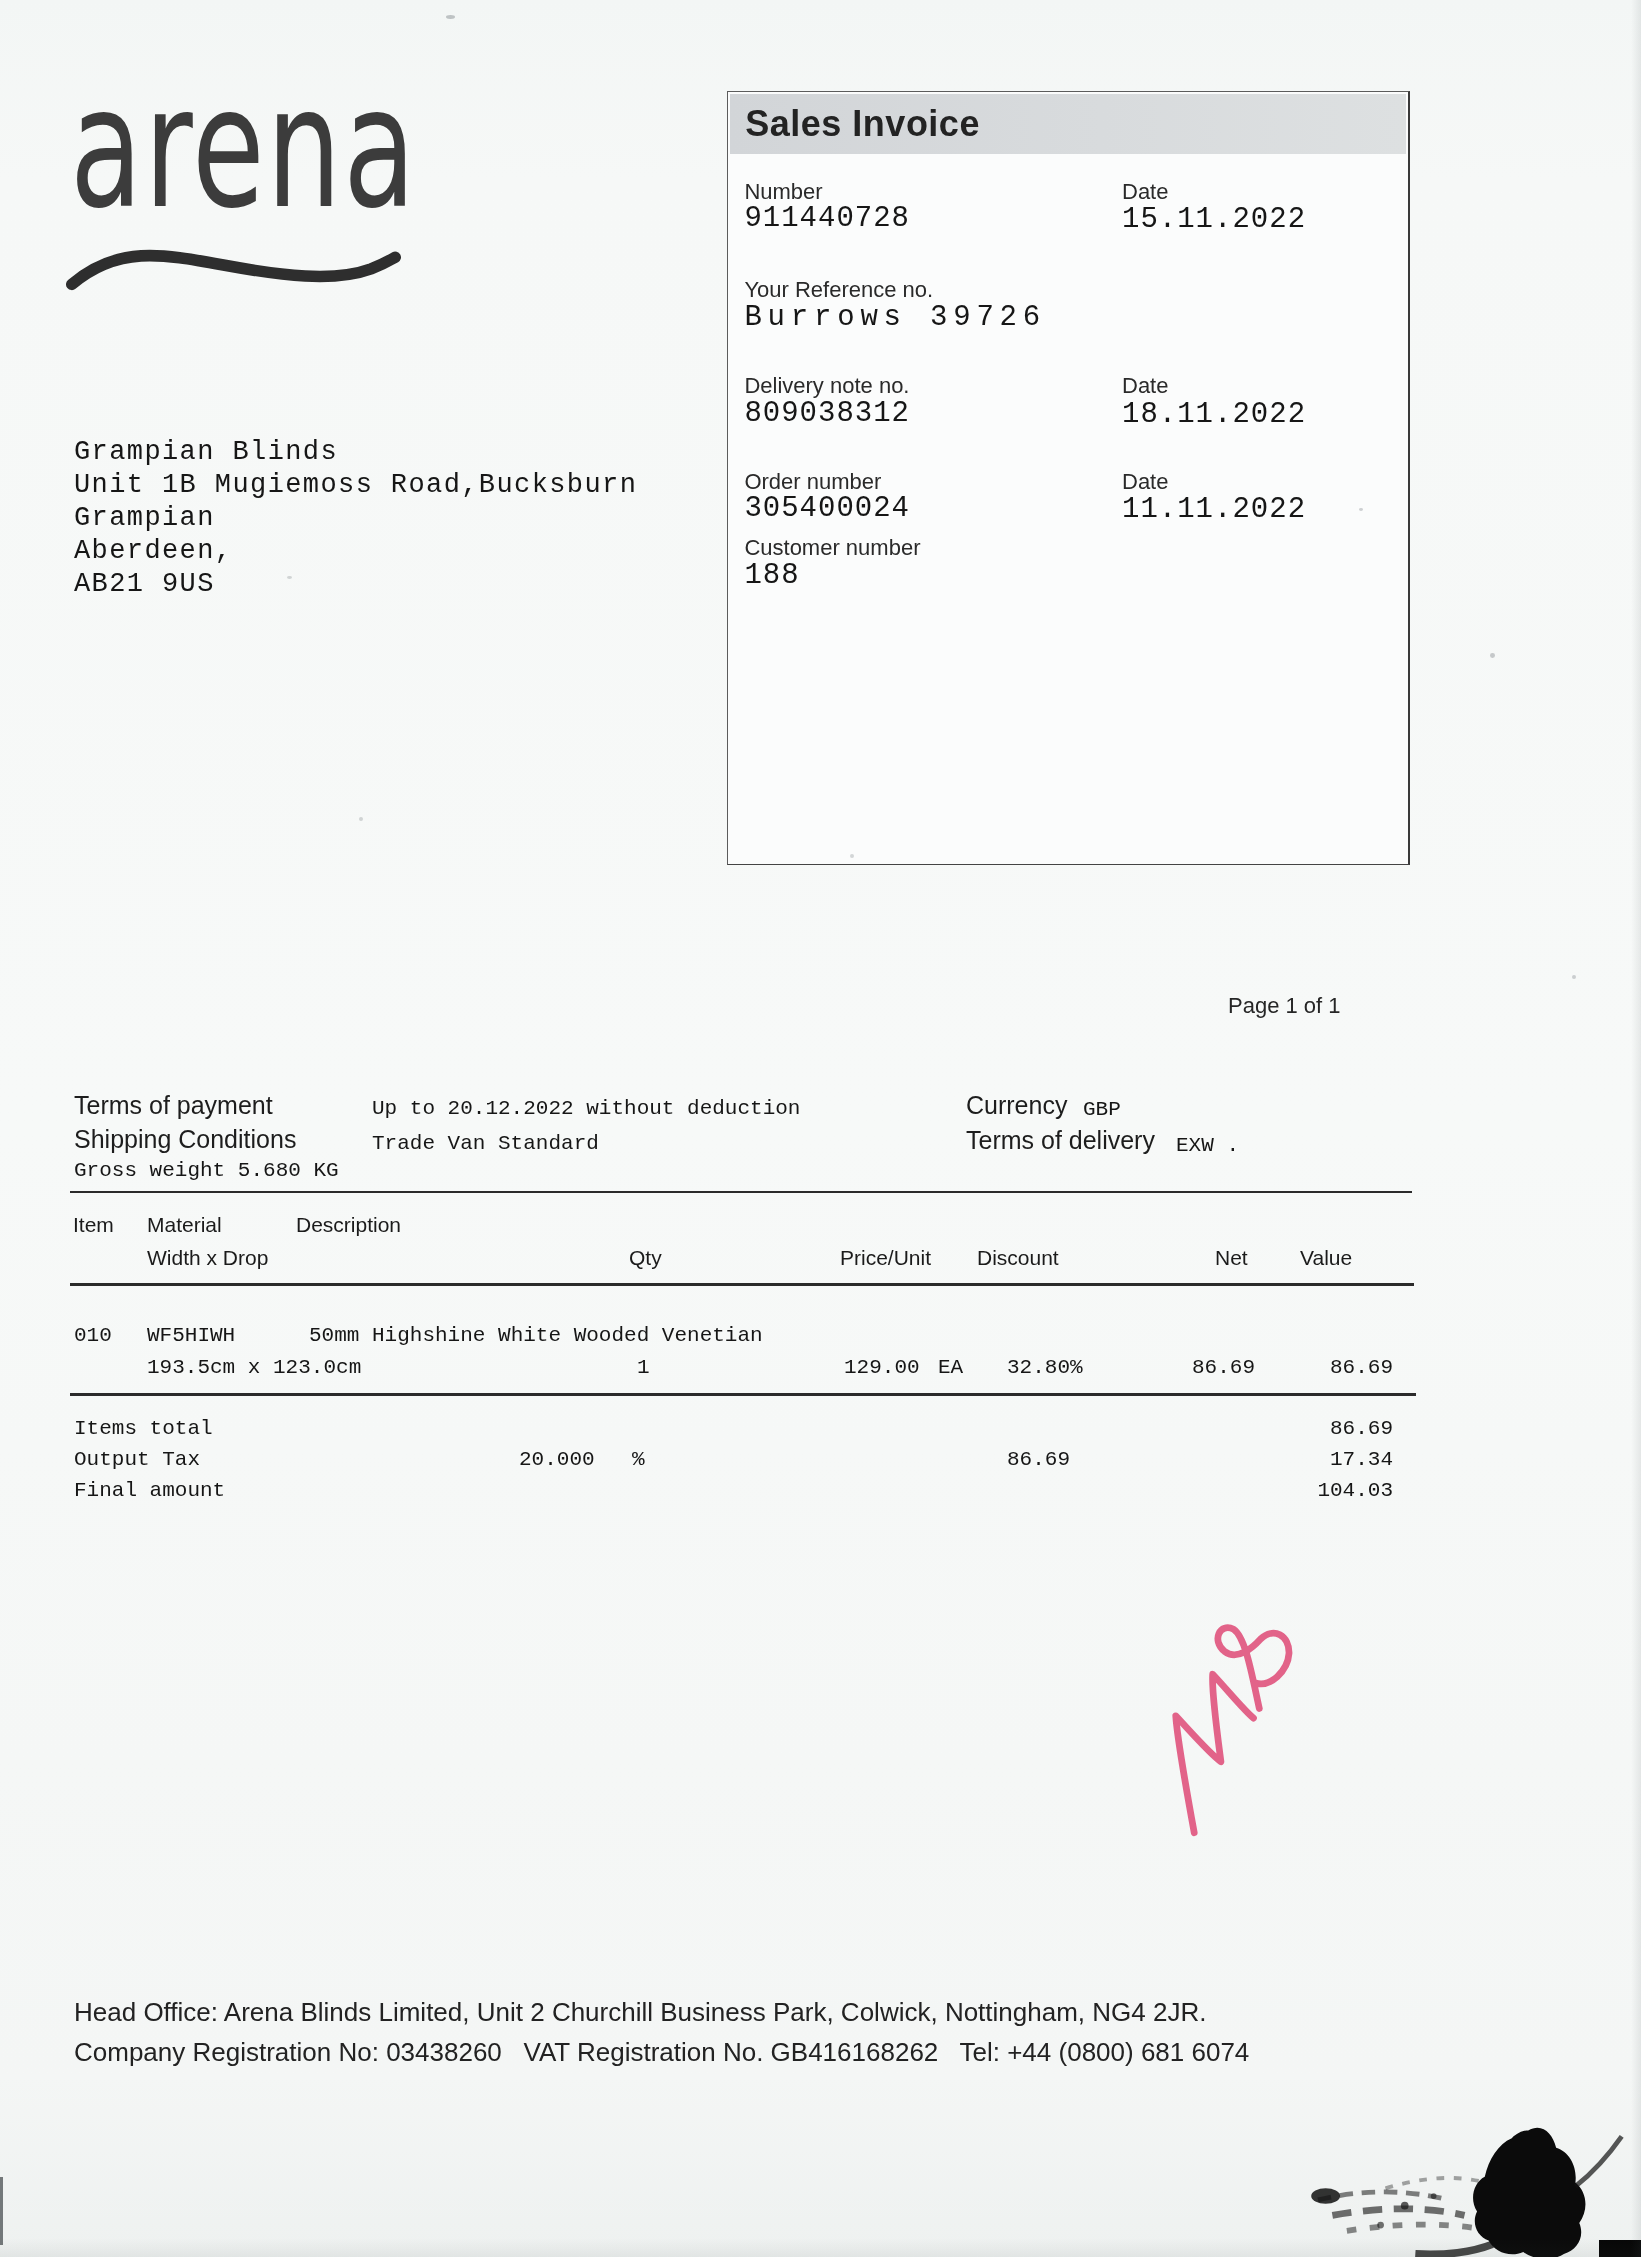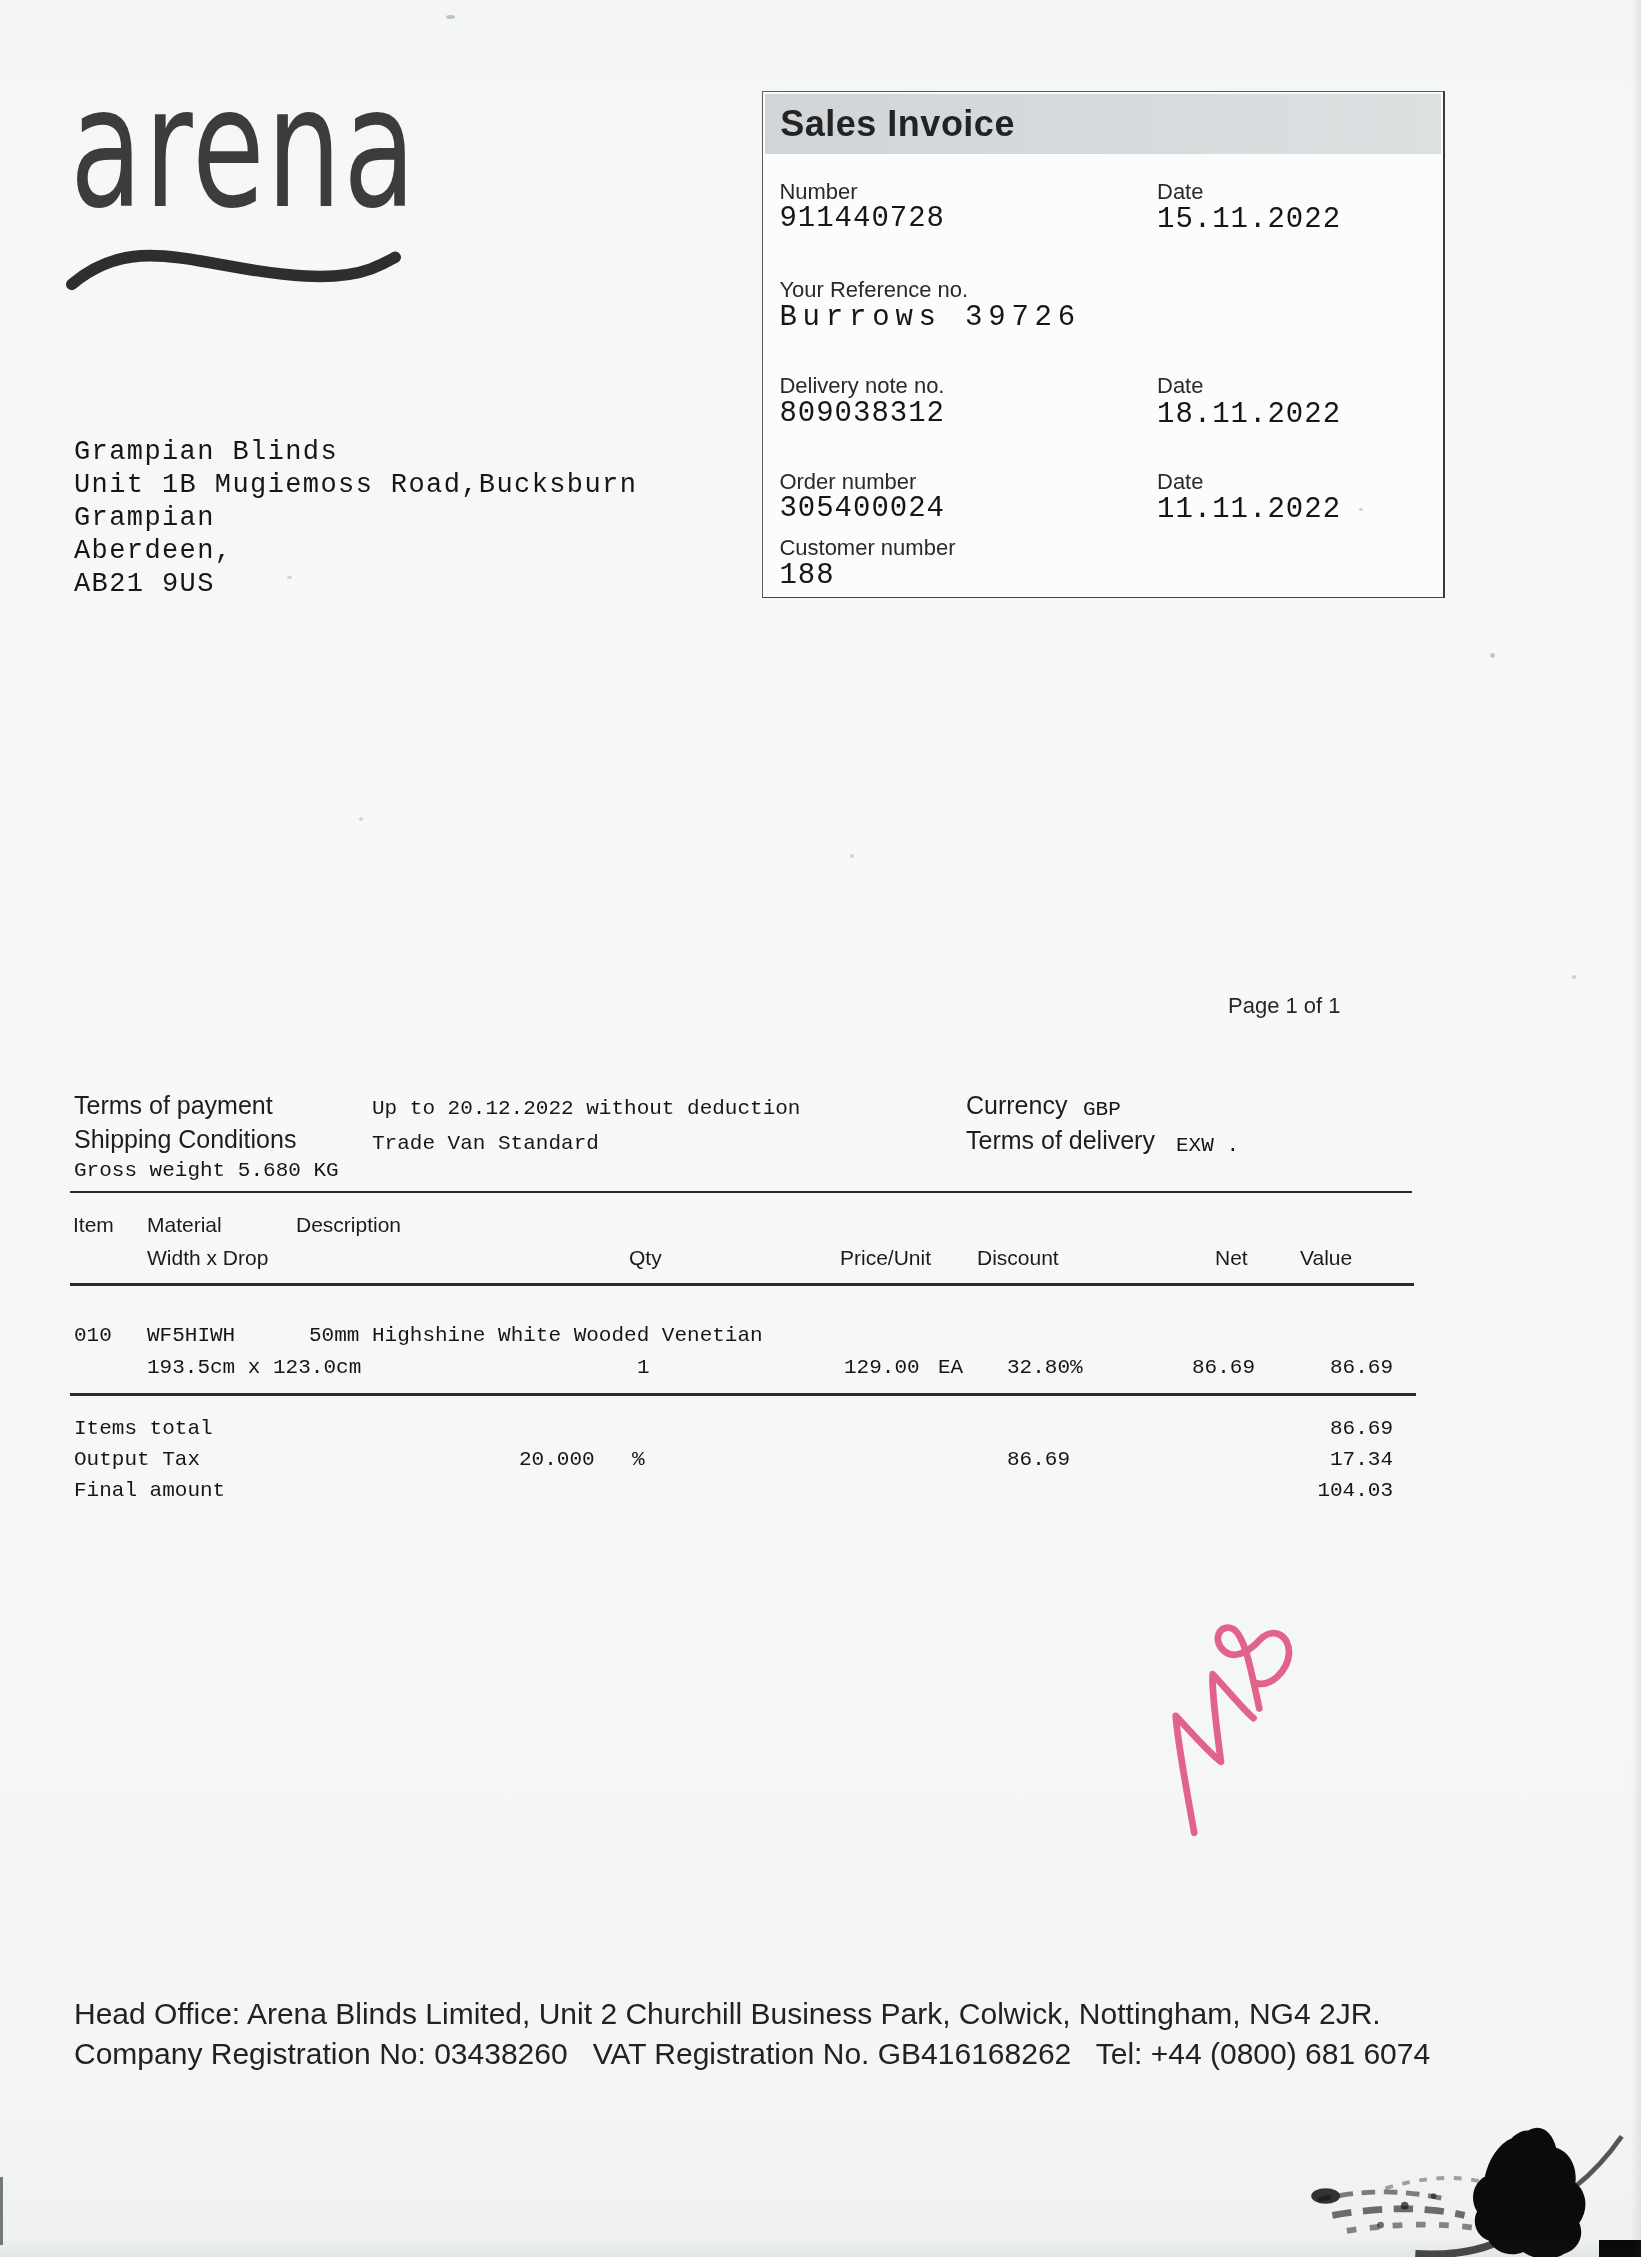--- a/index.html
+++ b/index.html
@@ -16,21 +16,21 @@
 
   
   .logo-text {
     font-family:"DejaVu Sans", sans-serif; font-size:118px; color:#3c3c3c;
     letter-spacing:1.9px; transform:scaleY(1.42); transform-origin:0 0; line-height:1;
   }
   .logo-swoosh { display:block; }
 
   
   .invoice-box {
-    left:762px; top:91px; width:683px; height:507px;
+    left:727px; top:91px; width:683px; height:774px;
     border:1.9px solid #5c5c5c; border-right:2.9px solid #3a3a3a; border-bottom:1.9px solid #444;
     background:#fbfcfc;
   }
   .box-titlebar {
     position:absolute; left:1.9px; top:1.9px; right:1.9px; height:60px;
     background:linear-gradient(90deg,#d2d5d8 0%,#d8dbdd 55%,#dde0e1 100%);
     display:flex; align-items:center; padding-left:15.4px;
   }
   .box-title { font-size:36px; font-weight:bold; color:#232323; letter-spacing:0.5px; }
   .fld-lbl { position:absolute; font-size:22px; color:#2a2a2a; }
@@ -40,21 +40,21 @@
   
   .addr { font-size:27px; letter-spacing:1.4px; line-height:33px; }
 
   
   .terms-lbl { font-size:25px; color:#1d1d1d; }
   .t-mono { font-size:21px; }
   .hdr { font-size:24px; color:#1b1b1b; }
   .rule { position:absolute; background:#2b2b2b; height:1.9px; }
   .cell { position:absolute; font-size:21px; }
 
-  .footer-line { font-size:30px; color:#222; }
+  .footer-line { font-size:26px; color:#222; }
 
   .page-ind { font-size:22px; color:#262626; }
 
   
   .speck { position:absolute; background:#8a8f93; border-radius:50%; }
   .edge-right { position:absolute; right:0; top:0; width:9.7px; height:100%;
     background:linear-gradient(to left, rgba(70,80,85,0.10), rgba(0,0,0,0)); }
   .edge-bottom { position:absolute; left:0; bottom:0; width:100%; height:19.3px;
     background:linear-gradient(to top, rgba(60,70,70,0.07), rgba(0,0,0,0)); }
   .edge-left-mark { position:absolute; left:0; top:2177px; width:2.9px; height:68px; background:#4a4f52; opacity:0.75; }

